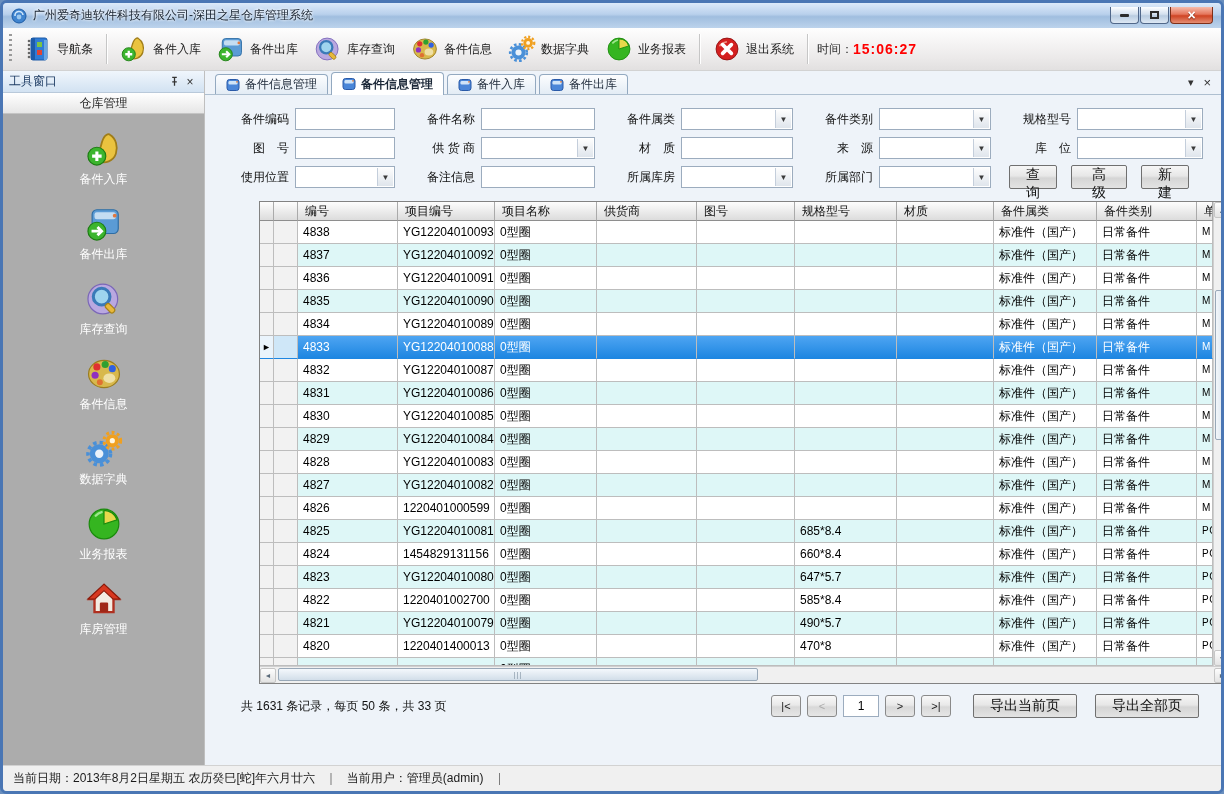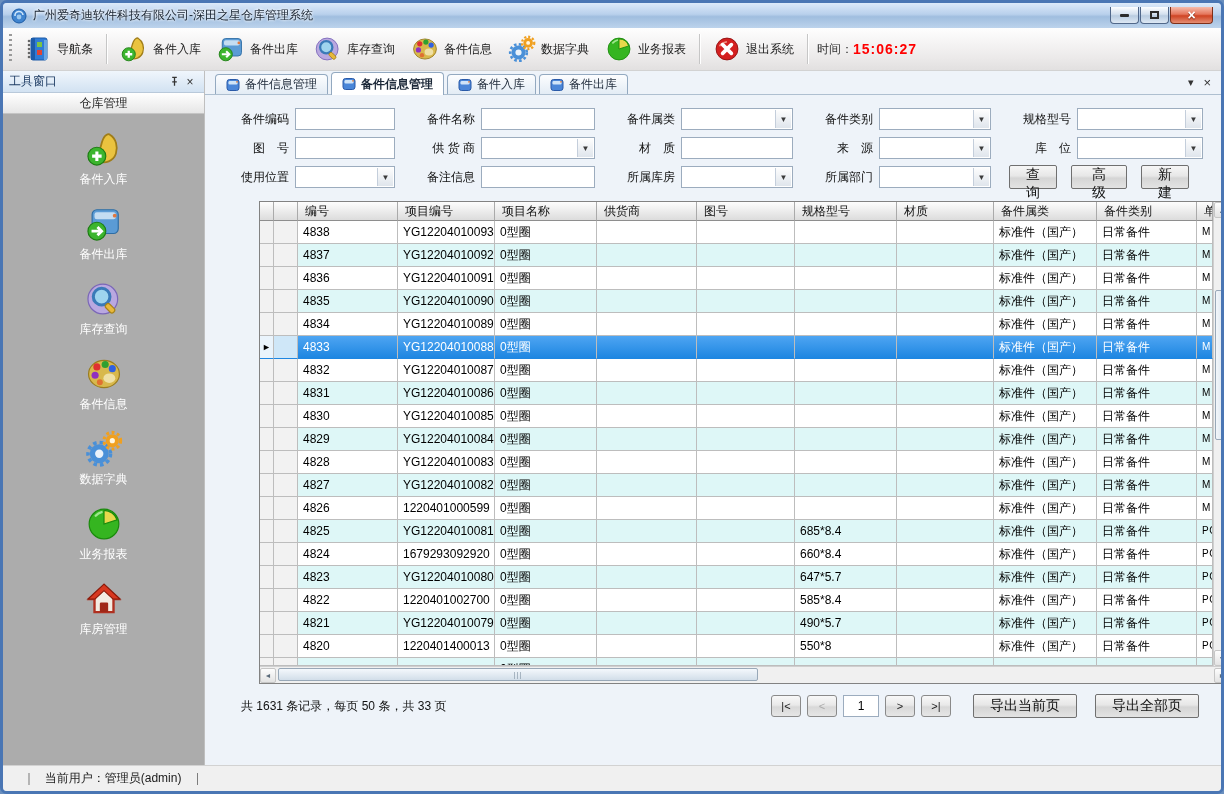--- a/index.html
+++ b/index.html
@@ -722,21 +722,21 @@
                     <div class="td">685*8.4</div>
                     <div class="td"></div>
                     <div class="td">标准件（国产）</div>
                     <div class="td">日常备件</div>
                     <div class="td unit">PC</div>
                   </div>
                   <div class="trow">
                     <div class="td ind"></div>
                     <div class="td rowhead"></div>
                     <div class="td">4824</div>
-                    <div class="td">1679293092920</div>
+                    <div class="td">1454829131156</div>
                     <div class="td">0型圈</div>
                     <div class="td"></div>
                     <div class="td"></div>
                     <div class="td">660*8.4</div>
                     <div class="td"></div>
                     <div class="td">标准件（国产）</div>
                     <div class="td">日常备件</div>
                     <div class="td unit">PC</div>
                   </div>
                   <div class="trow alt">
@@ -782,21 +782,21 @@
                     <div class="td unit">PC</div>
                   </div>
                   <div class="trow">
                     <div class="td ind"></div>
                     <div class="td rowhead"></div>
                     <div class="td">4820</div>
                     <div class="td">1220401400013</div>
                     <div class="td">0型圈</div>
                     <div class="td"></div>
                     <div class="td"></div>
-                    <div class="td">550*8</div>
+                    <div class="td">470*8</div>
                     <div class="td"></div>
                     <div class="td">标准件（国产）</div>
                     <div class="td">日常备件</div>
                     <div class="td unit">PC</div>
                   </div>
                   <div class="trow alt partial">
                     <div class="td ind"></div>
                     <div class="td rowhead"></div>
                     <div class="td"></div>
                     <div class="td"></div>
@@ -840,18 +840,19 @@
               <button class="btn">导出当前页</button>
               <button class="btn">导出全部页</button>
             </div>
           </div>
         </div>
       </div>
     </div>
   </div>
 
   <div class="statusbar">
+    <span>当前日期：2013年8月2日星期五 农历癸巳[蛇]年六月廿六</span>
     <span class="sb-sep">｜</span>
     <span>当前用户：管理员(admin)</span>
     <span class="sb-sep">｜</span>
   </div>
 
 </div>
 
 </body></html>

